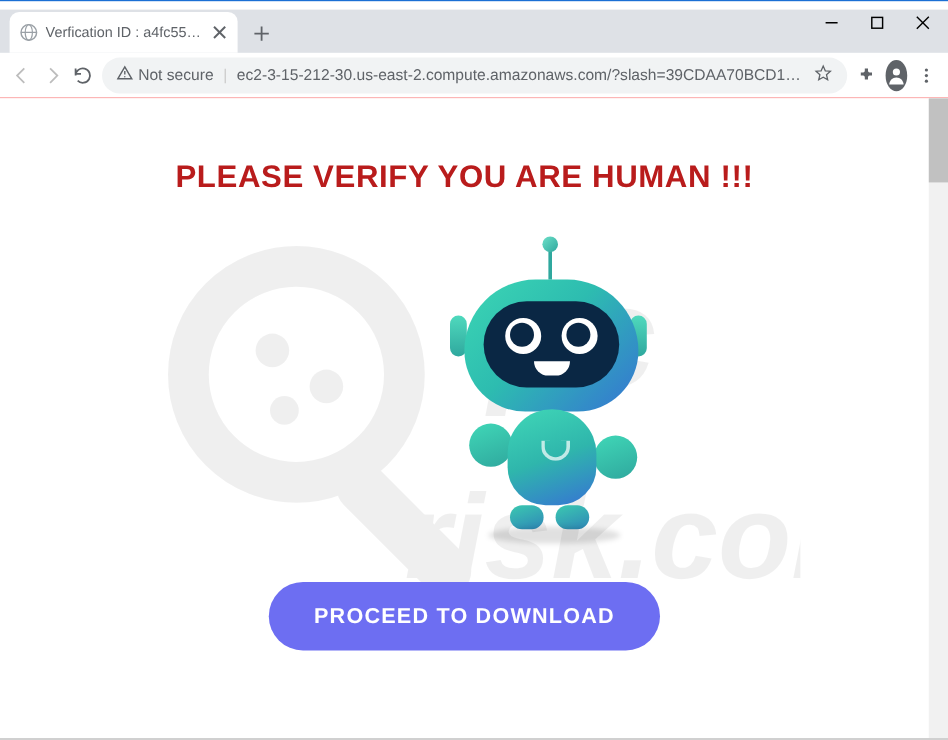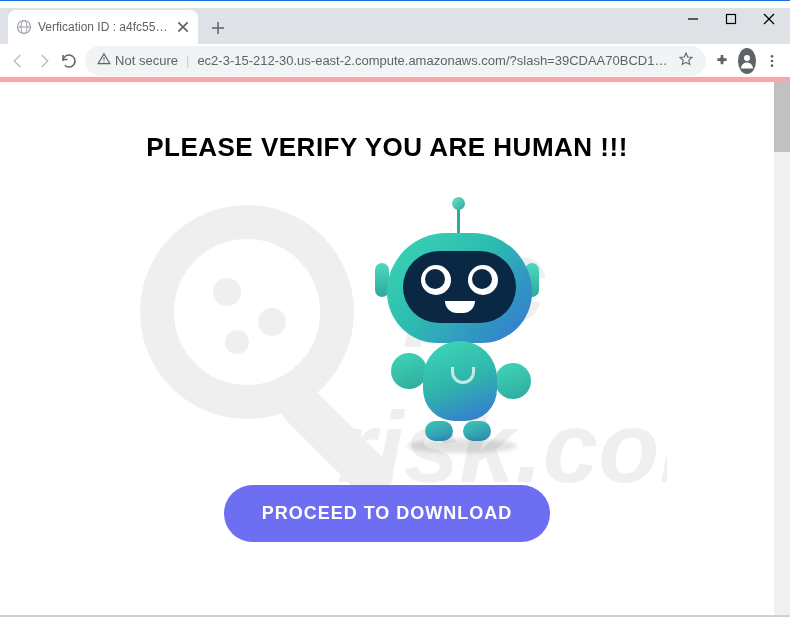--- a/index.html
+++ b/index.html
@@ -13,40 +13,40 @@
 
 
 .tab-strip { height: 36px; background: #dee1e6; display: flex; align-items: flex-end; padding-left: 8px; position: relative; }
 .tab { background: #fff; height: 34px; width: 190px; border-radius: 8px 8px 0 0; display: flex; align-items: center; padding: 0 8px; gap: 6px; font-size: 12px; color: #5f6368; }
 .tab .favicon { width: 16px; height: 16px; display: flex; align-items: center; justify-content: center; }
 .tab .tab-title { flex: 1; white-space: nowrap; overflow: hidden; text-overflow: ellipsis; }
 .tab .tab-close { width: 14px; height: 14px; display: flex; align-items: center; justify-content: center; }
 .new-tab { width: 28px; height: 28px; display: flex; align-items: center; justify-content: center; color: #5f6368; margin-left: 6px; margin-bottom: 2px; }
 
 
-.toolbar { height: 38px; background: #fff; border-bottom: 5px solid #fca5a5; display: flex; align-items: center; padding: 0 8px; gap: 6px; }
+.toolbar { height: 38px; background: #fff; border-bottom: 1px solid #fca5a5; display: flex; align-items: center; padding: 0 8px; gap: 6px; }
 .nav-btn { width: 28px; height: 28px; border-radius: 50%; display: flex; align-items: center; justify-content: center; color: #5f6368; }
 .nav-btn.disabled { color: #bdbdbd; }
 .omnibox { flex: 1; height: 30px; background: #f1f3f4; border-radius: 15px; display: flex; align-items: center; padding: 0 12px; gap: 8px; font-size: 13px; color: #5f6368; }
 .omnibox .not-secure { display: flex; align-items: center; gap: 4px; }
 .omnibox .divider { color: #ccc; }
 .omnibox .url { flex: 1; white-space: nowrap; overflow: hidden; text-overflow: ellipsis; }
 .omnibox .star { color: #5f6368; }
 .avatar { width: 26px; height: 26px; border-radius: 50%; background: #5f6368; display: flex; align-items: center; justify-content: center; }
 
 
 .viewport { height: 535px; position: relative; background: #fff; }
 .scrollbar { position: absolute; right: 0; top: 0; width: 16px; height: 100%; background: #f1f1f1; }
 .scrollbar-thumb { width: 100%; height: 70px; background: #c1c1c1; }
 .content { width: calc(100% - 16px); height: 100%; display: flex; flex-direction: column; align-items: center; padding-top: 50px; position: relative; }
 
 
 .watermark { position: absolute; top: 100px; left: 50%; transform: translateX(-50%); width: 560px; height: 360px; opacity: 0.06; pointer-events: none; }
 
-.heading { font-size: 26px; color: #000000; font-weight: 700; letter-spacing: 0.5px; position: relative; z-index: 2;}
+.heading { font-size: 26px; color: #b91c1c; font-weight: 700; letter-spacing: 0.5px; position: relative; z-index: 2;}
 
 
 .robot-scene { margin-top: 50px; position: relative; width: 320px; height: 240px; z-index: 2;}
 .speech { position: absolute; left: 0; top: 30px; }
 .speech-bubble { width: 130px; height: 85px; background: linear-gradient(135deg, #d4f4e8, #b8ecd6); border-radius: 50%; display: flex; align-items: center; justify-content: center; position: relative; }
 .speech-bubble::after { content: ''; position: absolute; bottom: -8px; right: 28px; width: 22px; height: 18px; background: linear-gradient(135deg, #c8efde, #b8ecd6); border-radius: 0 0 50% 50%; transform: rotate(-20deg); }
 .speech-text { font-size: 26px; font-weight: 700; color: #2fa89e; font-style: italic; }
 
 .robot { position: absolute; right: 10px; top: 0; width: 170px; height: 240px; }
 .antenna { position: absolute; top: -6px; left: 90px; width: 3px; height: 26px; background: #2fa89e; }

